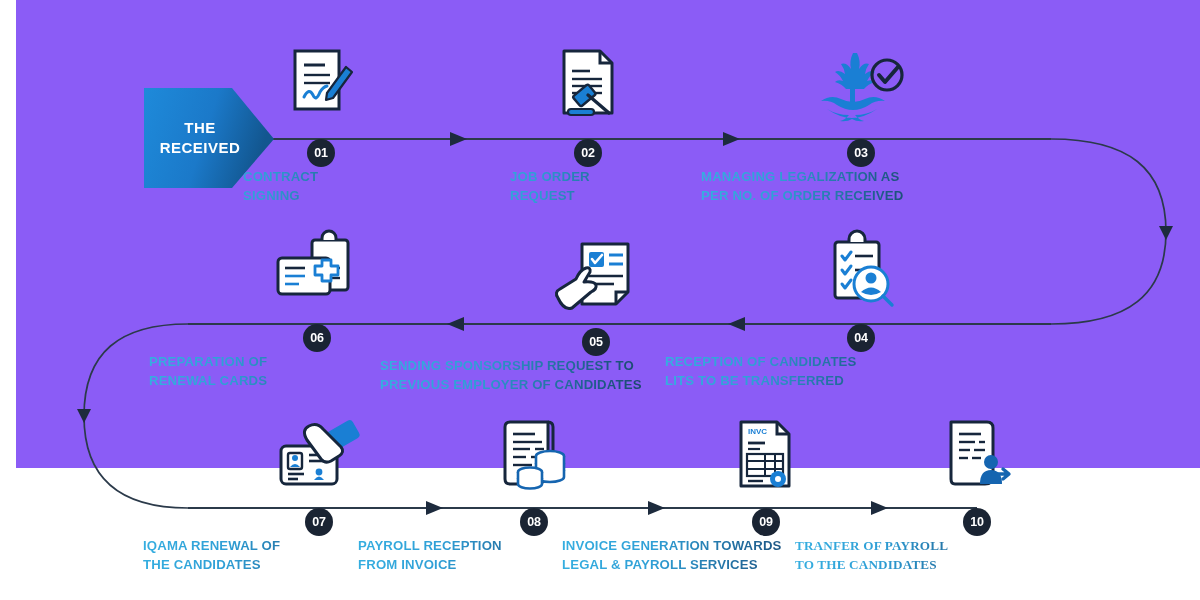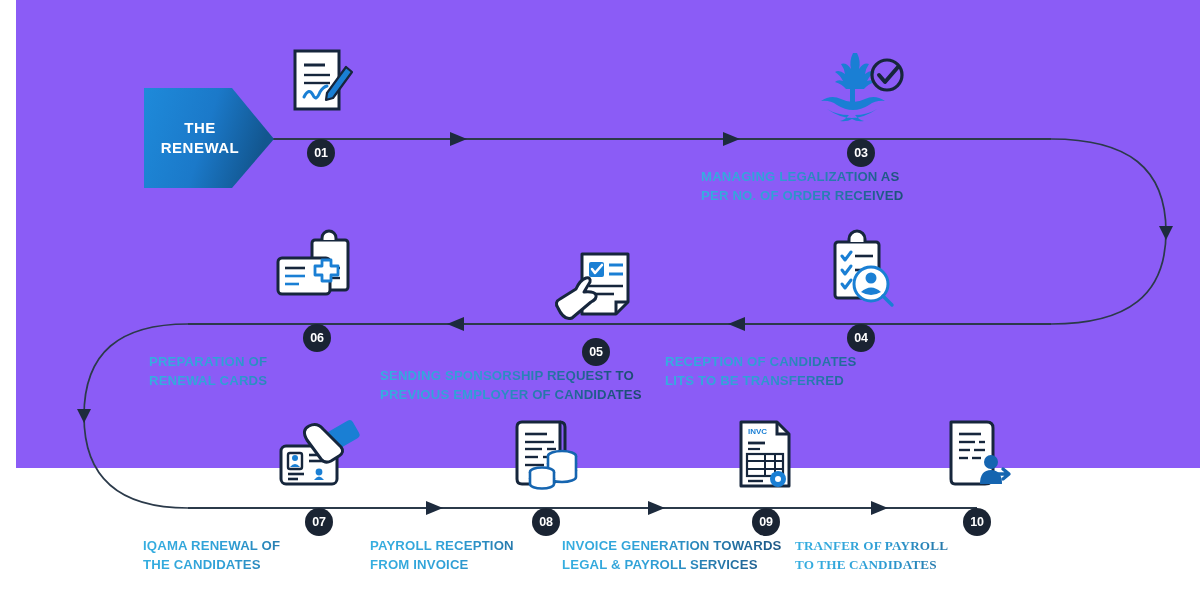--- a/index.html
+++ b/index.html
@@ -157,38 +157,58 @@
         <linearGradient id="pentGrad" x1="0" y1="0" x2="1" y2="0.25">
           <stop offset="0%" stop-color="#1e8ada"></stop>
           <stop offset="55%" stop-color="#1b79c9"></stop>
           <stop offset="100%" stop-color="#12568f"></stop>
         </linearGradient>
       </defs>
       <polygon points="0,0 88,0 130,51 88,100 0,100" fill="url(#pentGrad)"></polygon>
     </svg>
     <div class="process-badge-text">
       <span>THE</span>
-      <span>RENEWAL</span>
+      <span>RECEIVED</span>
     </div>
   </div>
 
   <div class="step" style="left:305px; top:47px;">
     <div class="step-icon">
       <svg width="72" height="84" viewBox="0 0 72 84">
         <rect x="10" y="4" width="44" height="58" fill="#fff" stroke="#16263c" stroke-width="3"></rect>
         <line x1="19" y1="18" x2="40" y2="18" stroke="#16263c" stroke-width="3"></line>
         <line x1="19" y1="28" x2="45" y2="28" stroke="#16263c" stroke-width="2.4"></line>
         <line x1="19" y1="36" x2="45" y2="36" stroke="#16263c" stroke-width="2.4"></line>
         <path d="M19,50 q5,-10 9,-2 q3,7 7,-3 q3,-5 7,-6" fill="none" stroke="#1a7fd4" stroke-width="3" stroke-linecap="round"></path>
         <path d="M42,46 L61,20 L67,25 L48,51 L41,53 z" fill="#1a7fd4" stroke="#16263c" stroke-width="2.2" stroke-linejoin="round"></path>
       </svg>
     </div>
     <div class="step-badge" style="top:92px;">01</div>
-  </div>
-
+    <div class="step-label" style="margin-top:29px; text-align:left; padding-left:42px;">CONTRACT
+SIGNING</div>
+  </div>
+
+  <div class="step" style="left:572px; top:47px;">
+    <div class="step-icon">
+      <svg width="72" height="84" viewBox="0 0 72 84">
+        <path d="M12,4 H48 L60,16 V66 H12 z" fill="#fff" stroke="#16263c" stroke-width="3" stroke-linejoin="round"></path>
+        <path d="M48,4 V16 H60" fill="none" stroke="#16263c" stroke-width="3"></path>
+        <line x1="20" y1="24" x2="38" y2="24" stroke="#16263c" stroke-width="2.6"></line>
+        <line x1="20" y1="32" x2="50" y2="32" stroke="#16263c" stroke-width="2.4"></line>
+        <line x1="20" y1="39" x2="50" y2="39" stroke="#16263c" stroke-width="2.4"></line>
+        <line x1="20" y1="46" x2="50" y2="46" stroke="#16263c" stroke-width="2.4"></line>
+        <rect x="22" y="42" width="20" height="13" rx="2" transform="rotate(-40 32 48)" fill="#1a7fd4" stroke="#16263c" stroke-width="2.4"></rect>
+        <line x1="36" y1="48" x2="57" y2="66" stroke="#16263c" stroke-width="3.4" stroke-linecap="round"></line>
+        <rect x="16" y="62" width="26" height="6" rx="3" fill="#1a7fd4" stroke="#16263c" stroke-width="2.2"></rect>
+      </svg>
+    </div>
+    <div class="step-badge" style="top:92px;">02</div>
+    <div class="step-label" style="margin-top:29px; text-align:left; padding-left:42px;">JOB ORDER
+REQUEST</div>
+  </div>
 
   <div class="step" style="left:845px; top:47px;">
     <div class="step-icon">
       <svg width="96" height="84" viewBox="0 0 96 84">
         <g fill="#1a7fd4">
           <path d="M40,6 q-4,8 -2,16 q-5,-7 -10,-5 q3,4 4,10 q-6,-5 -10,-2 q5,3 8,9 q-5,-2 -8,1 q7,2 11,7 h18 q4,-5 11,-7 q-3,-3 -8,-1 q3,-6 8,-9 q-4,-3 -10,2 q1,-6 4,-10 q-5,-2 -10,5 q2,-8 -2,-16 z"></path>
           <rect x="37" y="38" width="5" height="22"></rect>
           <path d="M8,54 q10,-7 20,-2 q6,3 12,3 q6,0 12,-3 q10,-5 20,2 q-9,-1 -16,4 q-8,5 -16,5 q-8,0 -16,-5 q-7,-5 -16,-4 z"></path>
           <path d="M14,62 q10,6 22,6 q-4,5 -9,6 q7,1 12,-2 q5,3 12,2 q-5,-1 -9,-6 q12,0 22,-6 q-13,9 -25,9 q-12,0 -25,-9 z"></path>
         </g>
@@ -215,21 +235,21 @@
         <circle cx="50" cy="46" r="5.5" fill="#1a7fd4"></circle>
         <path d="M40,60 q10,-9 20,0 q-10,6 -20,0 z" fill="#1a7fd4"></path>
         <line x1="62" y1="64" x2="71" y2="73" stroke="#1a7fd4" stroke-width="3.4" stroke-linecap="round"></line>
       </svg>
     </div>
     <div class="step-badge" style="top:92px;">04</div>
     <div class="step-label" style="margin-top:29px; text-align:left; padding-left:-40px; margin-left:-76px;">RECEPTION OF CANDIDATES
 LITS TO BE TRANSFERRED</div>
   </div>
 
-  <div class="step" style="left:580px; top:246px;">
+  <div class="step" style="left:580px; top:236px;">
     <div class="step-icon">
       <svg width="96" height="84" viewBox="0 0 96 84">
         <path d="M34,8 H80 V56 L68,68 H34 z" fill="#fff" stroke="#16263c" stroke-width="3" stroke-linejoin="round"></path>
         <path d="M80,56 H68 V68" fill="none" stroke="#16263c" stroke-width="3"></path>
         <rect x="41" y="16" width="15" height="15" rx="2" fill="#1a7fd4"></rect>
         <path d="M44,23 l3,4 l7,-8" fill="none" stroke="#fff" stroke-width="2.6" stroke-linecap="round" stroke-linejoin="round"></path>
         <line x1="61" y1="19" x2="75" y2="19" stroke="#1a7fd4" stroke-width="3"></line>
         <line x1="61" y1="28" x2="75" y2="28" stroke="#1a7fd4" stroke-width="3"></line>
         <line x1="41" y1="40" x2="75" y2="40" stroke="#16263c" stroke-width="2.6"></line>
         <line x1="41" y1="48" x2="66" y2="48" stroke="#16263c" stroke-width="2.6"></line>
@@ -275,21 +295,21 @@
         <path d="M43,64 q5,-7 10,0 z" fill="#1a7fd4"></path>
         <rect x="58" y="10" width="28" height="18" rx="3" transform="rotate(-30 72 19)" fill="#1a7fd4" stroke="#1a7fd4" stroke-width="2"></rect>
         <path d="M36,24 q-6,-10 2,-14 q8,-4 14,3 l18,18 q4,5 -2,9 l-8,5 q-6,3 -10,-2 z" fill="#fff" stroke="#16263c" stroke-width="3" stroke-linejoin="round"></path>
       </svg>
     </div>
     <div class="step-badge" style="top:92px;">07</div>
     <div class="step-label" style="margin-top:29px; text-align:left; margin-left:-56px;">IQAMA RENEWAL OF
 THE CANDIDATES</div>
   </div>
 
-  <div class="step" style="left:530px; top:416px;">
+  <div class="step" style="left:518px; top:416px;">
     <div class="step-icon">
       <svg width="84" height="84" viewBox="0 0 84 84">
         <path d="M18,6 H56 a6,6 0 0 1 0,0 V62 q-6,6 -12,6 H18 q-5,0 -5,-5 V11 q0,-5 5,-5 z" fill="#fff" stroke="#16263c" stroke-width="3" stroke-linejoin="round"></path>
         <path d="M56,6 q5,0 5,5 v51" fill="none" stroke="#16263c" stroke-width="3"></path>
         <line x1="21" y1="18" x2="43" y2="18" stroke="#16263c" stroke-width="2.6"></line>
         <line x1="21" y1="26" x2="50" y2="26" stroke="#16263c" stroke-width="2.4"></line>
         <line x1="21" y1="33" x2="38" y2="33" stroke="#16263c" stroke-width="2.4"></line>
         <line x1="43" y1="33" x2="52" y2="33" stroke="#16263c" stroke-width="2.4"></line>
         <line x1="21" y1="41" x2="34" y2="41" stroke="#16263c" stroke-width="2.4"></line>
         <line x1="39" y1="41" x2="52" y2="41" stroke="#16263c" stroke-width="2.4"></line>

